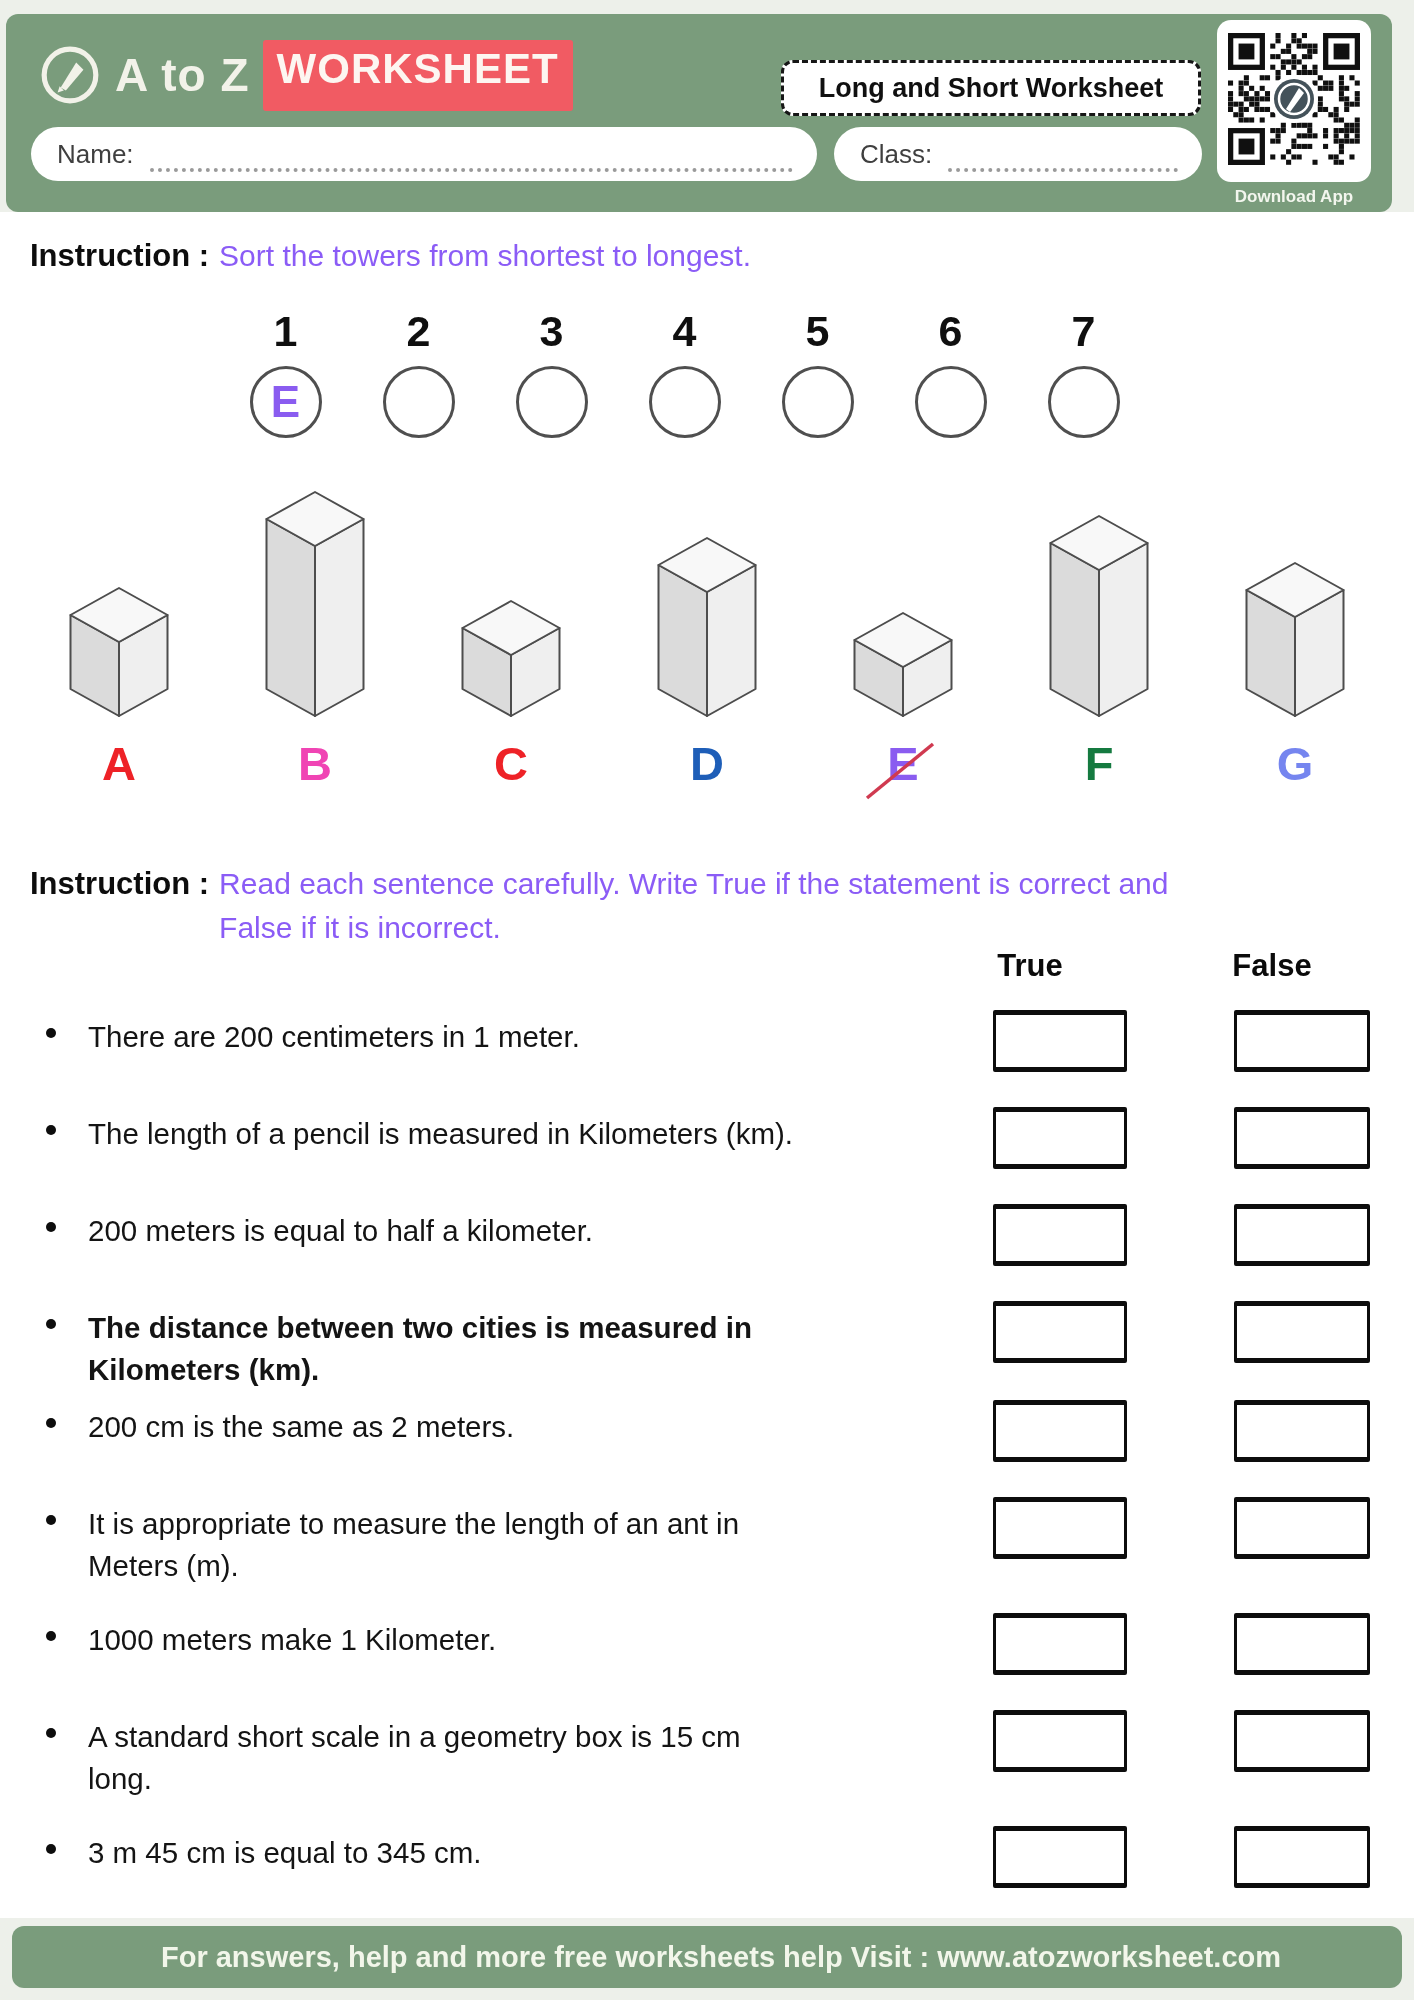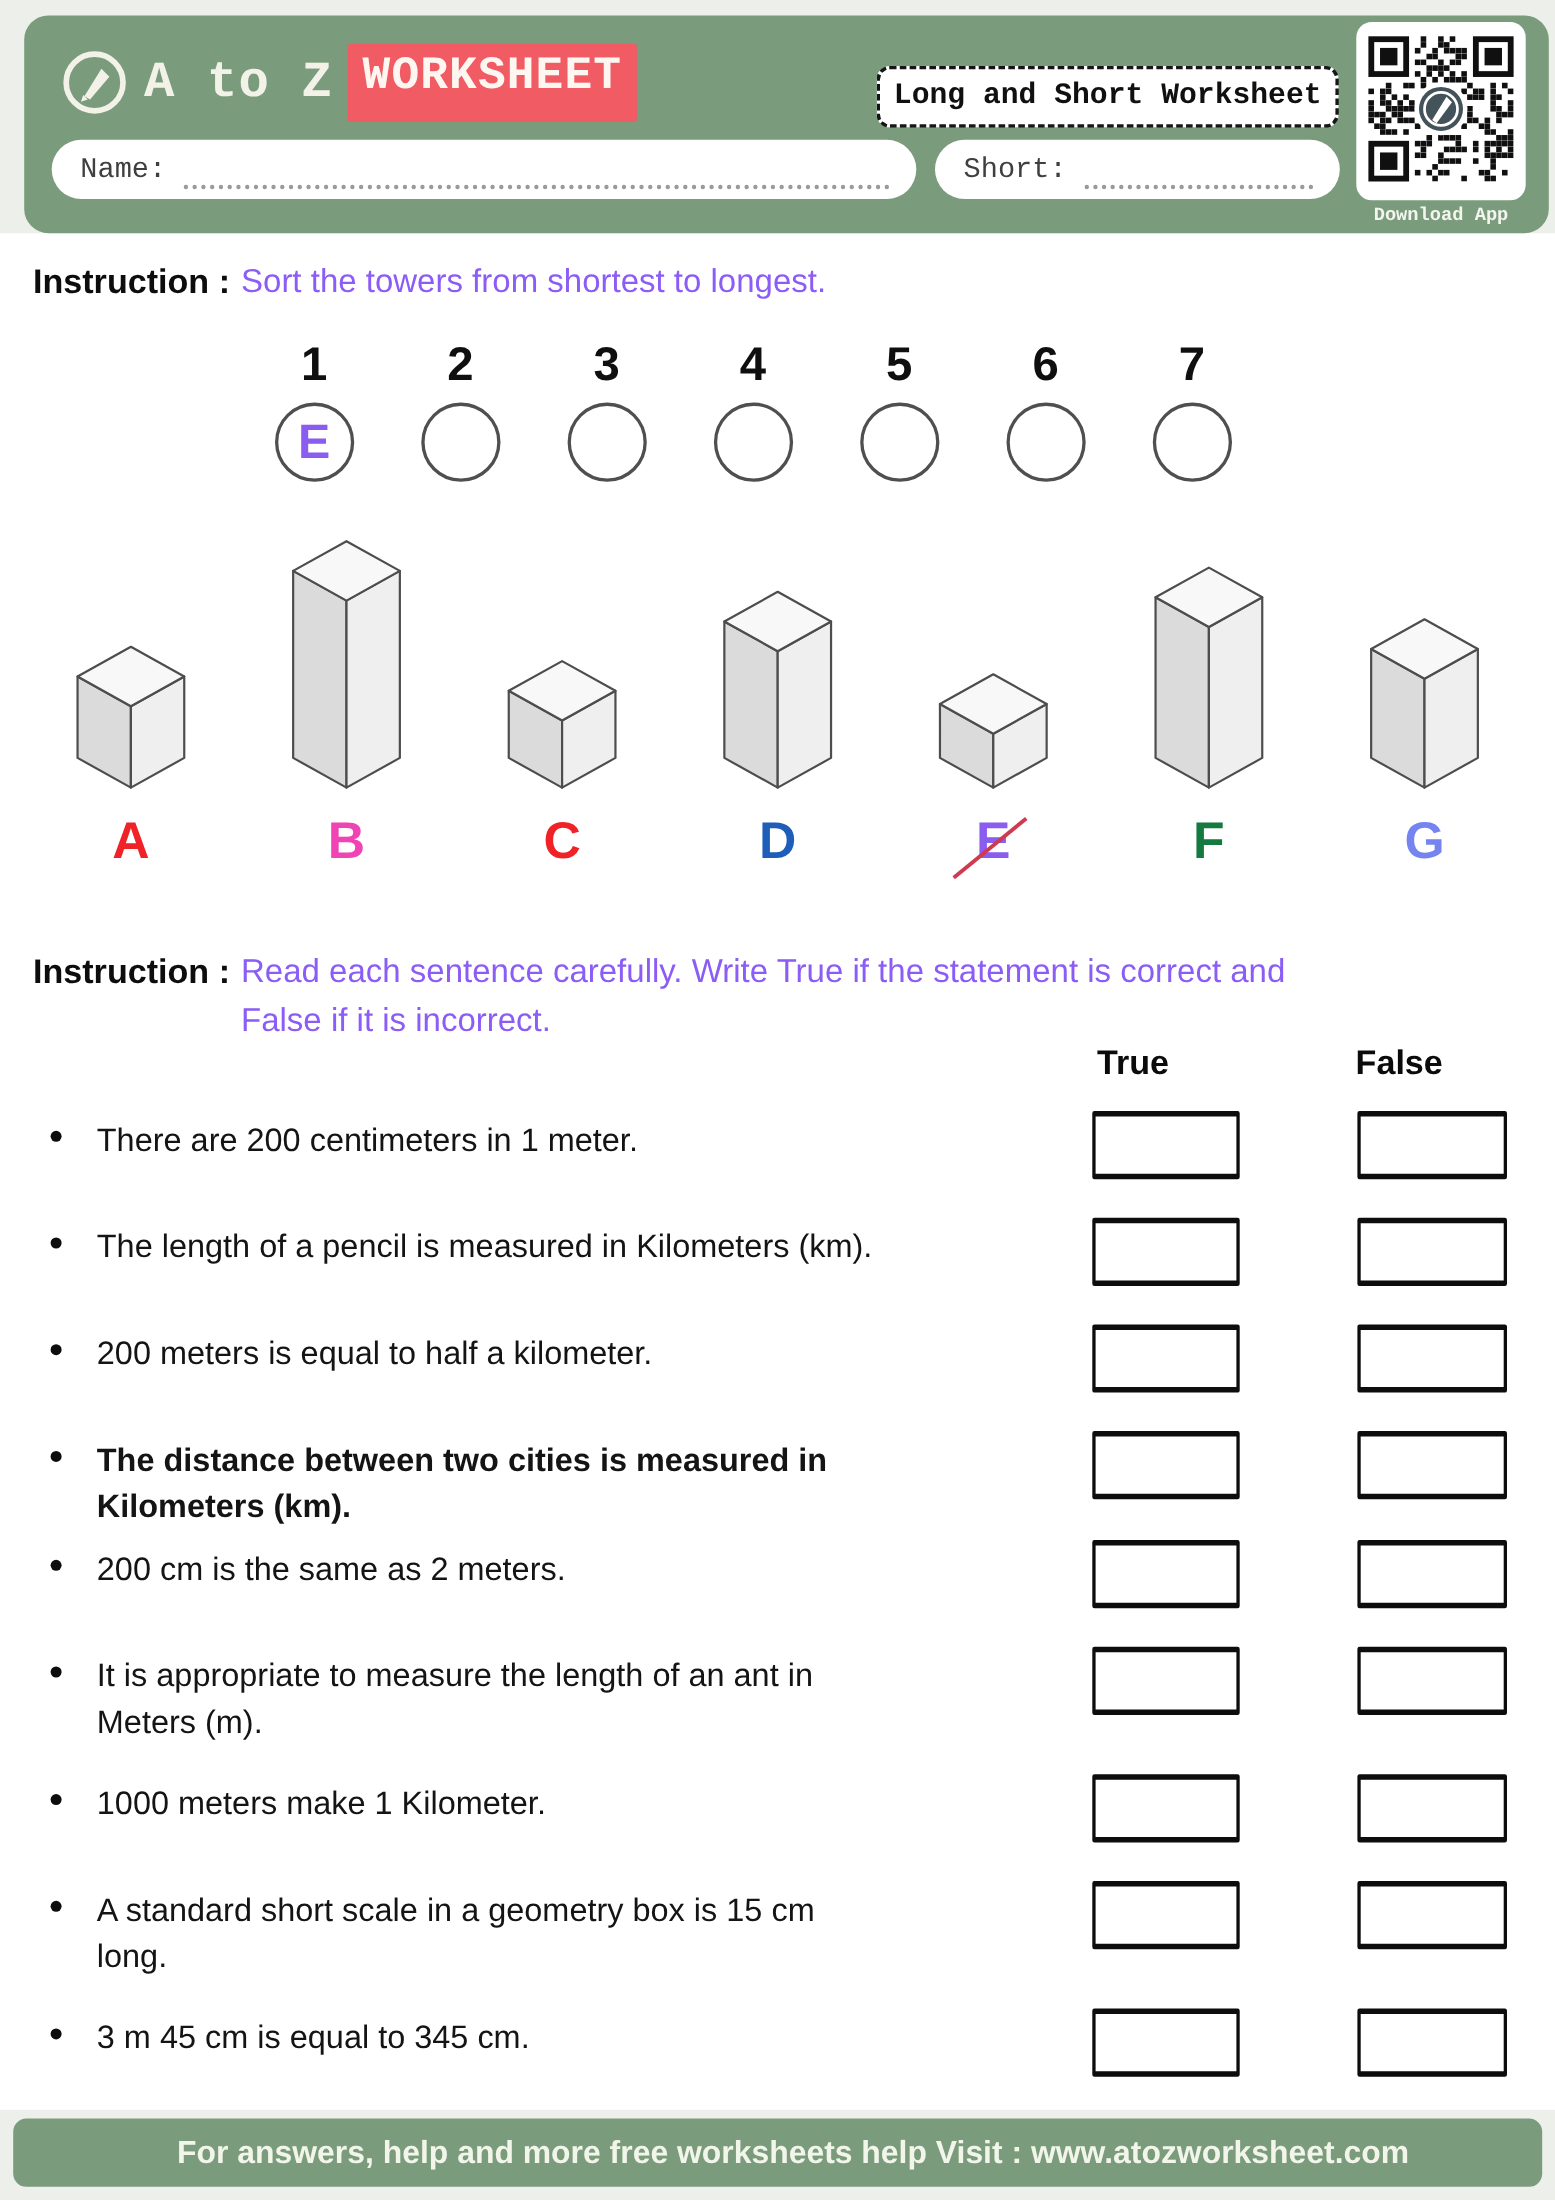--- a/index.html
+++ b/index.html
@@ -4,21 +4,21 @@
 <style>
   * { margin:0; padding:0; box-sizing:border-box; }
   html,body { width:1414px; height:2000px; }
   body { position:relative; background:#ffffff; font-family:"Liberation Sans", sans-serif; color:#1f1f1f; overflow:hidden; }
 
   .band { position:absolute; left:0; width:1414px; background:#edf0ea; }
   .band-top { top:0; height:212px; }
   .band-bottom { top:1918px; height:82px; }
 
   
-  .hdr { position:absolute; left:22px; top:14px; width:1386px; height:198px; background:#7a9c7c; border-radius:22px;font-family:Liberation Mono, monospace; }
+  .hdr { position:absolute; left:6px; top:14px; width:1386px; height:198px; background:#7a9c7c; border-radius:12px; }
   .brand { position:absolute; left:33px; top:30px; height:62px; display:flex; align-items:center; }
   .logo { width:62px; height:62px; }
   .brand-a { font-size:46px; font-weight:bold; color:#f2f2e9; margin-left:14px; letter-spacing:1px; white-space:nowrap; }
   .brand-badge { margin-left:13px; background:#f15b63; color:#fdf6f1; font-weight:bold; font-size:42px; padding:5px 14px 18px; letter-spacing:1px; border-radius:3px; white-space:nowrap; }
   .titlebox { position:absolute; left:775px; top:46px; width:420px; height:56px; background:#ffffff; border:3px dashed #161616; border-radius:12px; display:flex; align-items:center; justify-content:center; font-weight:bold; font-size:27px; color:#101010; }
   .field { position:absolute; top:113px; height:54px; background:#ffffff; border-radius:27px; display:flex; align-items:center; padding:0 22px 0 26px; }
   .field-name { left:25px; width:786px; }
   .field-class { left:828px; width:368px; }
   .flabel { font-size:26px; color:#3f3f3f; white-space:nowrap; }
   .dots { flex:1; border-bottom:4px dotted #9a9a9a; margin:16px 2px 0 16px; height:20px; }
@@ -74,21 +74,21 @@
 
   <div class="titlebox">
     <span>Long and Short Worksheet</span>
   </div>
 
   <div class="field field-name">
     <span class="flabel">Name:</span>
     <span class="dots"></span>
   </div>
   <div class="field field-class">
-    <span class="flabel">Short:</span>
+    <span class="flabel">Class:</span>
     <span class="dots"></span>
   </div>
 
   <div class="qrbox">
     <svg id="qr" width="154" height="162" viewBox="0 0 154 162">
         <rect x="58.52" y="13" width="5.0688" height="5.0688" fill="#101010"></rect>
         <rect x="74.36" y="13" width="5.0688" height="5.0688" fill="#101010"></rect>
         <rect x="84.92" y="13" width="5.0688" height="5.0688" fill="#101010"></rect>
         <rect x="58.52" y="18.28" width="5.0688" height="5.0688" fill="#101010"></rect>
         <rect x="74.36" y="18.28" width="5.0688" height="5.0688" fill="#101010"></rect>

